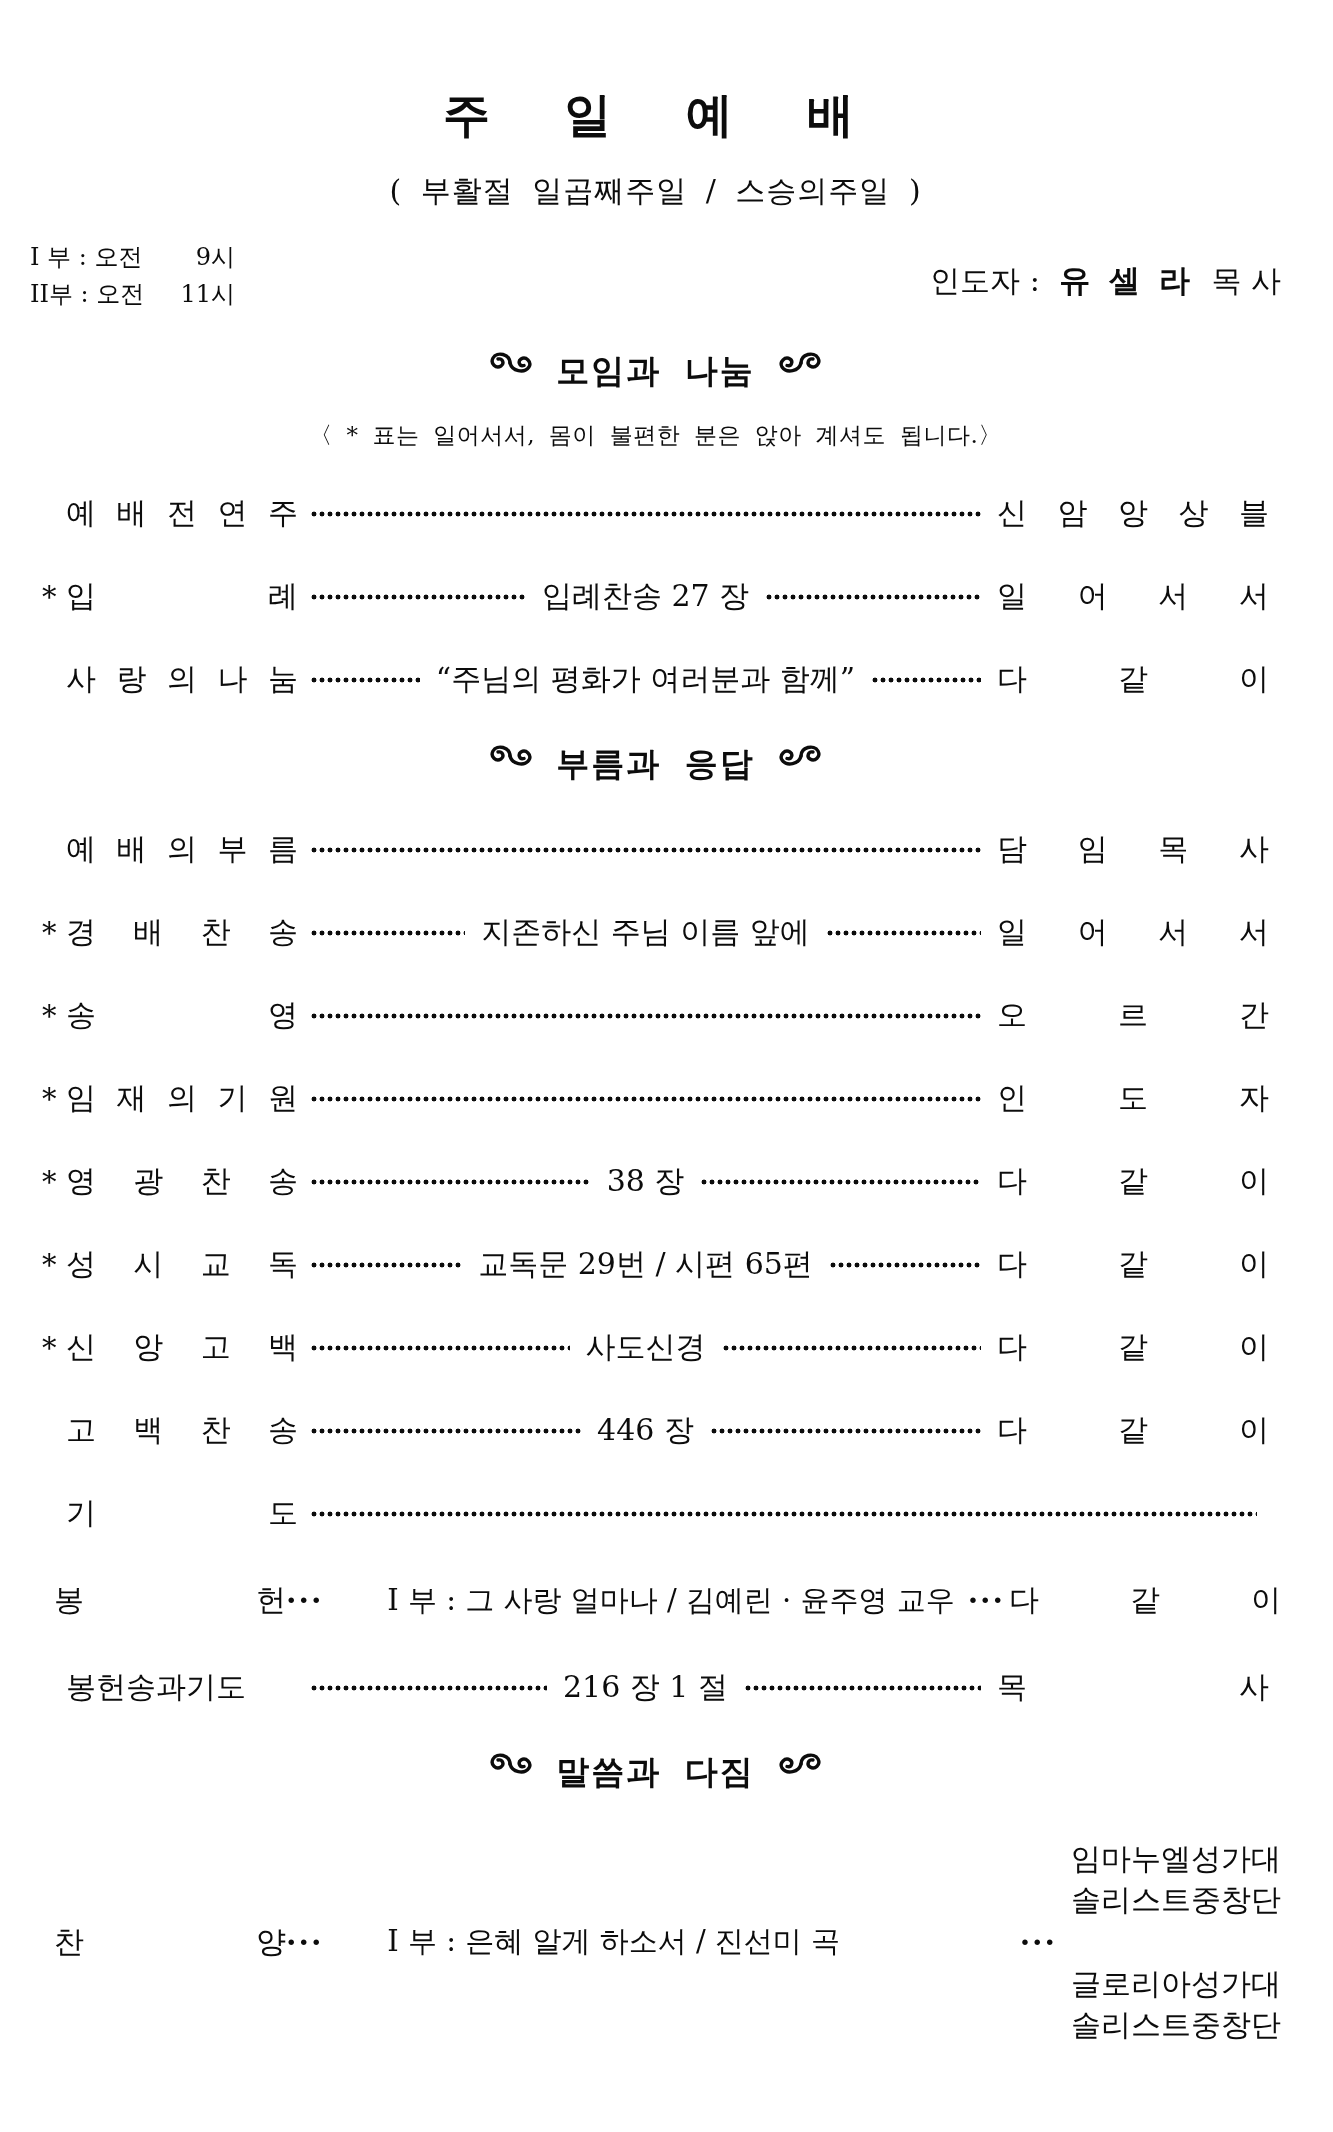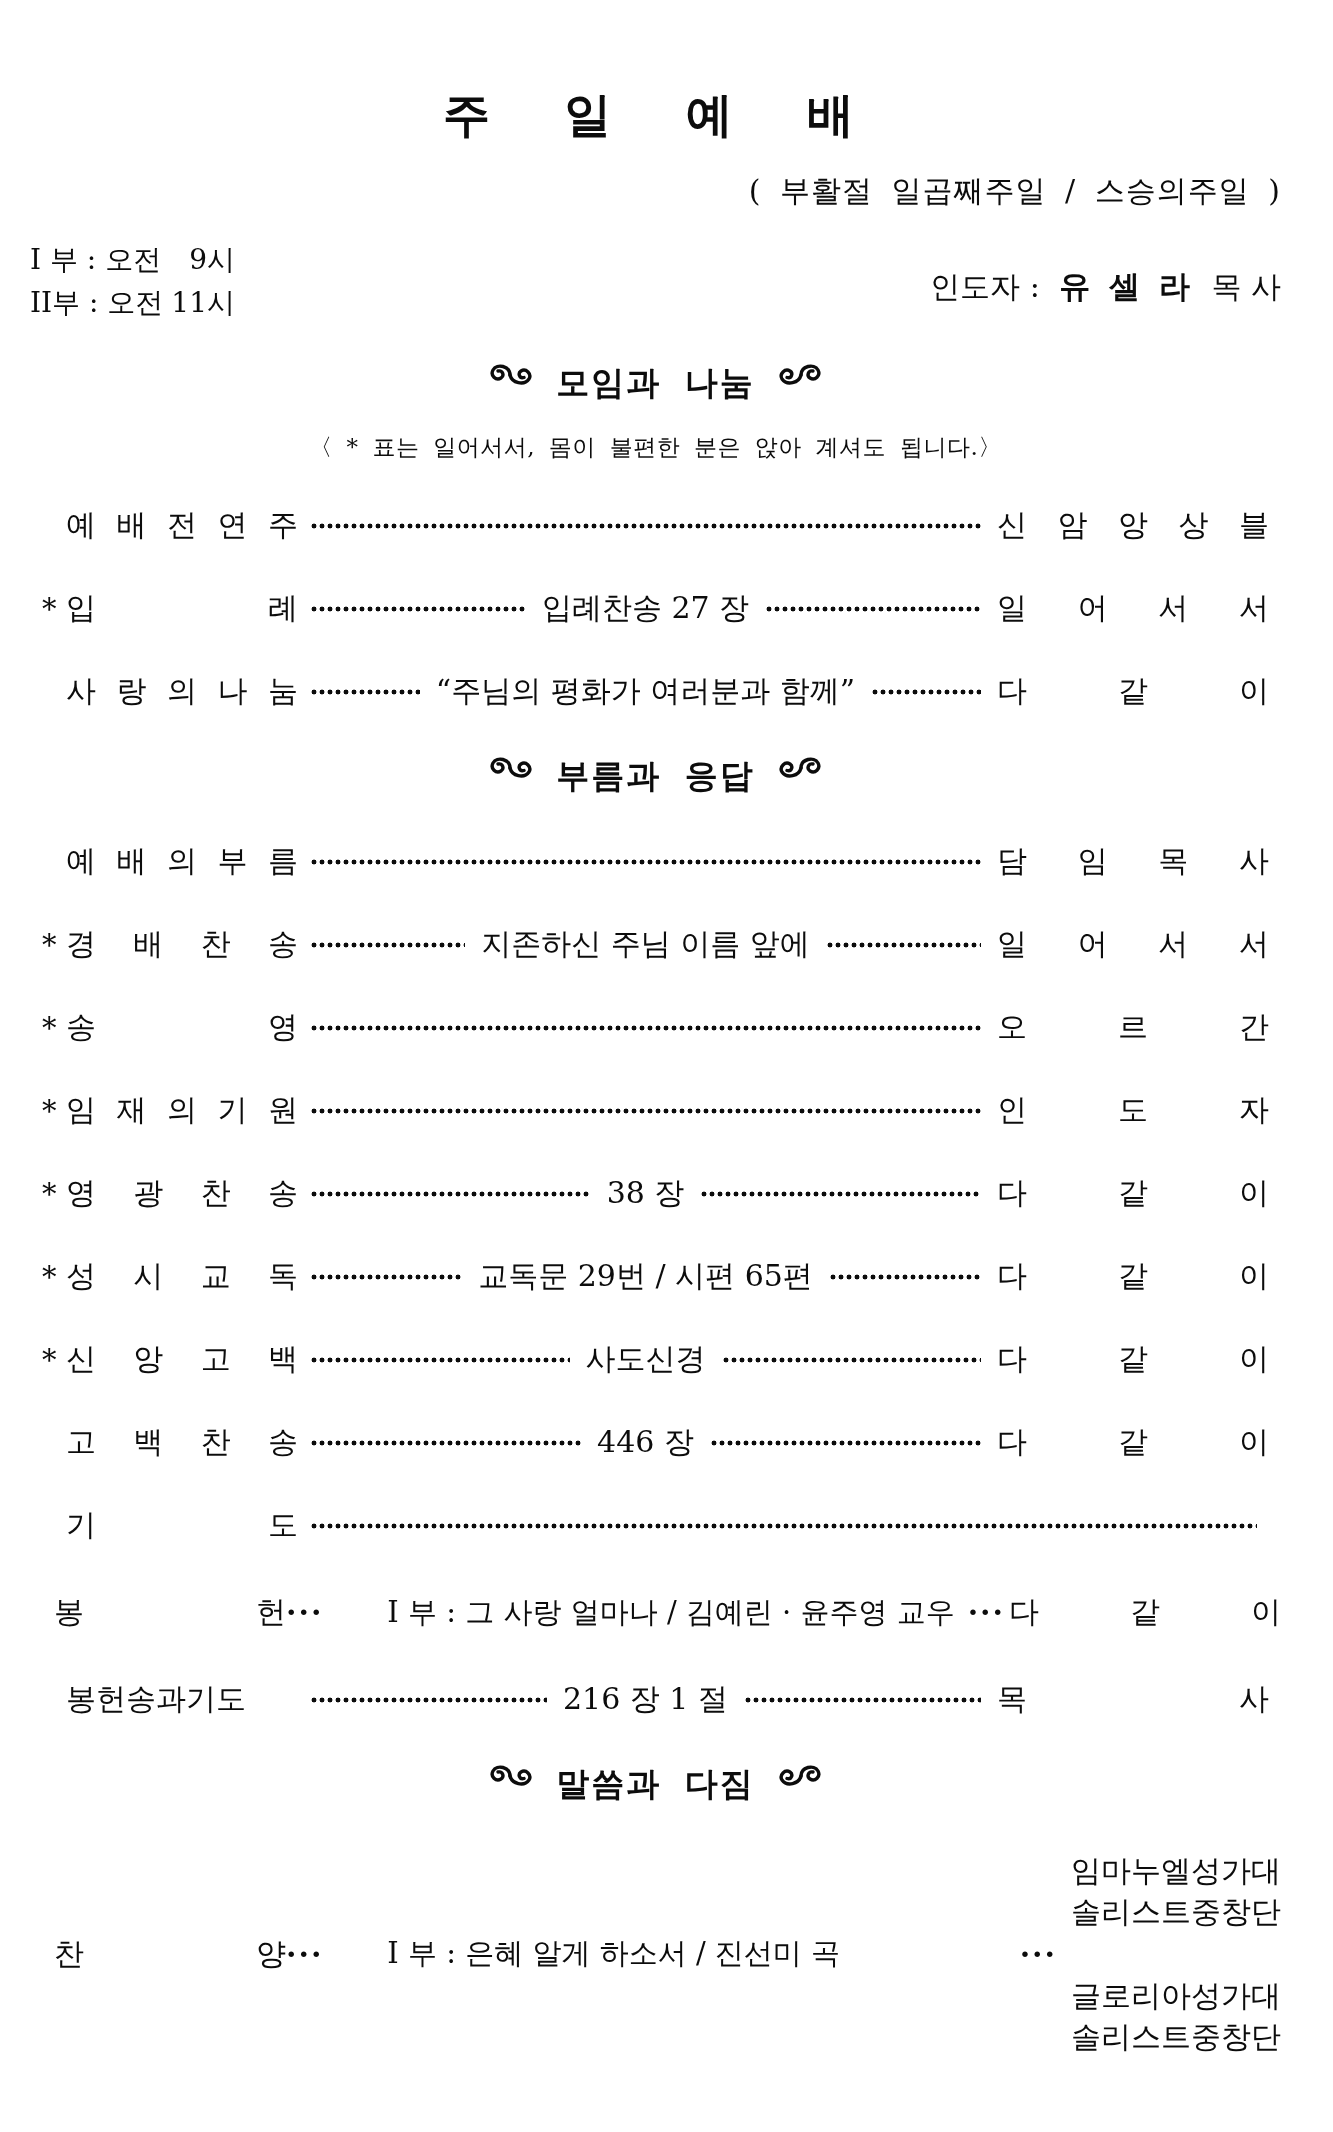--- a/index.html
+++ b/index.html
@@ -11,28 +11,28 @@
   }
   .page { width: 1333px; height: 2132px; padding: 0 52px 0 30px; overflow: hidden; }
 
   
   .title {
     margin-top: 84px; text-align: center;
     font-size: 47px; font-weight: bold;
     letter-spacing: 14px; word-spacing: 30px; white-space: nowrap;
   }
   .subtitle {
-    margin-top: 24px; text-align: right;
+    margin-top: 24px; text-align: center;
     font-size: 30px; letter-spacing: 1px; word-spacing: 8px;
   }
   .meta-row {
     margin-top: 24px;
     display: flex; justify-content: space-between; align-items: center;
   }
-  .times { font-size: 28px; }
+  .times { font-size: 24px; }
   .time-line { display: flex; width: 205px; justify-content: space-between; margin: 5px 0; }
   .leader-line { font-size: 30px; margin-top: 10px; white-space: nowrap; }
   .leader-name {
     font-family: "DejaVu Sans", sans-serif; font-weight: bold;
     font-size: 31px; letter-spacing: 4px; margin: 0 8px 0 10px;
   }
 
   
   .section-header {
     display: flex; justify-content: center; align-items: flex-start; gap: 22px;

